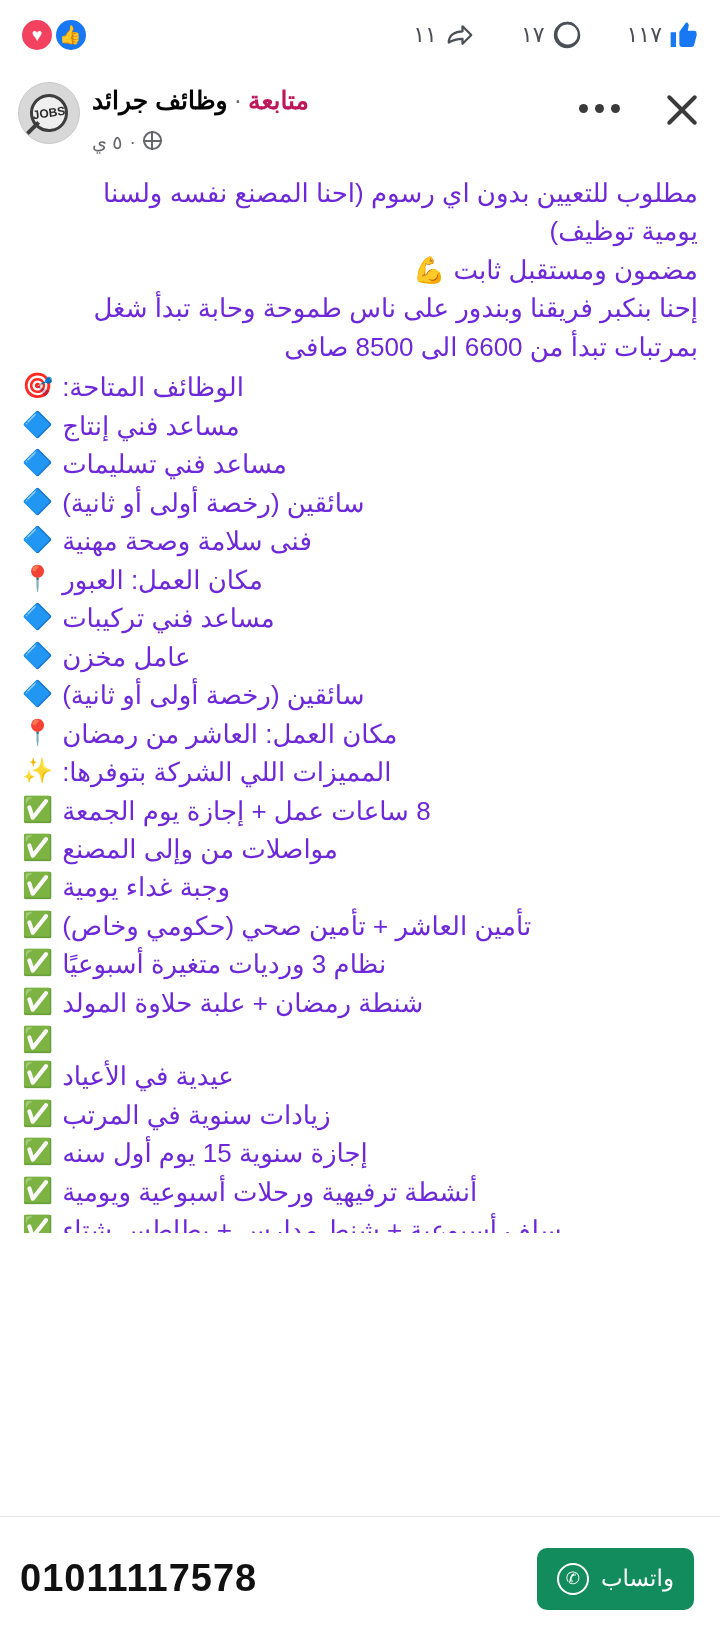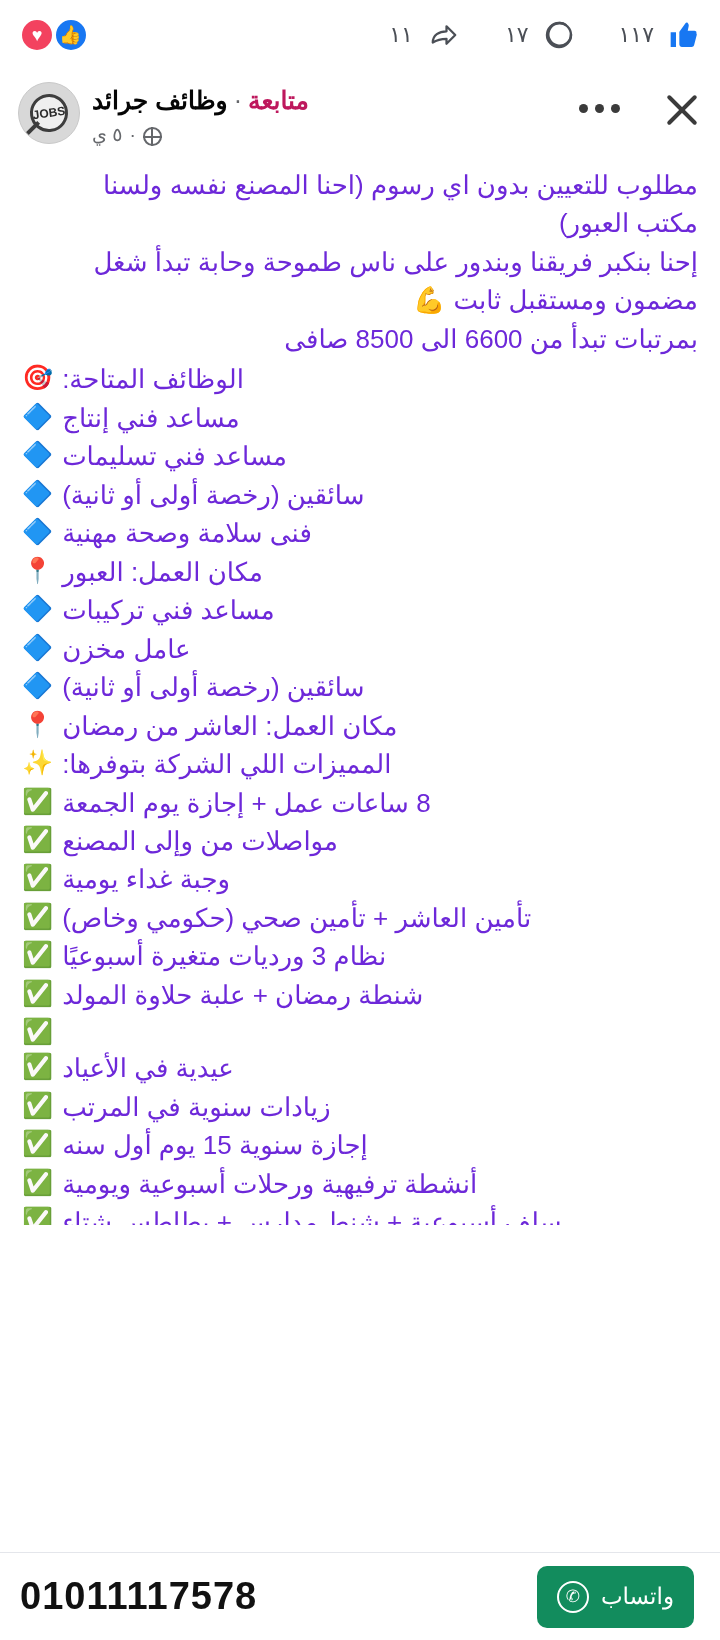--- a/index.html
+++ b/index.html
@@ -32,21 +32,21 @@
   .react-pair { display: flex; align-items: center; }
   .react-circle {
     width: 34px; height: 34px; border-radius: 50%;
     display: flex; align-items: center; justify-content: center;
     color: #fff; font-size: 18px; line-height: 1;
     border: 2px solid #fff;
   }
   .react-love { background: #f3425f; }
   .react-like { background: #1877f2; margin-right: -8px; }
 
-  .count-item { display: flex; align-items: center; gap: 14px; direction: ltr; }
+  .count-item { display: flex; align-items: center; gap: 6px; direction: ltr; }
   .count-num { font-size: 22px; color: #4b4f56; font-family: "Liberation Sans", sans-serif; }
   .icon-glyph { color: #4b4f56; display: flex; align-items: center; }
   .thumb-blue { color: #1877f2; }
 
   
   .post-header {
     display: flex;
     flex-direction: row-reverse;
     align-items: flex-start;
     padding: 12px 18px 6px 18px;
@@ -84,24 +84,24 @@
   }
   .hdr-line1 {
     font-size: 25px;
     font-weight: bold;
     color: #050505;
     display: flex; flex-direction: row-reverse; align-items: center; gap: 6px;
   }
   .follow-link { color: #be185d; font-weight: bold; }
   .dot-sep { color: #65676b; font-weight: normal; }
   .hdr-line2 {
-    margin-top: 8px;
+    margin-top: 16px;
     font-size: 19px;
     color: #65676b;
-    display: flex; flex-direction: row-reverse; align-items: flex-end; gap: 7px;
+    display: flex; flex-direction: row-reverse; align-items: flex-start; gap: 7px;
   }
   .globe {
     width: 19px; height: 19px; border-radius: 50%;
     border: 2px solid #65676b;
     position: relative;
   }
   .globe::before {
     content: ""; position: absolute; left: 50%; top: -2px; bottom: -2px;
     width: 0; border-left: 2px solid #65676b; transform: translateX(-50%);
   }
@@ -152,21 +152,21 @@
   }
   .em { font-size: 25px; line-height: 1.4; flex: 0 0 auto; }
   .bl-text { flex: 0 1 auto; }
   .last-line-clip {
     overflow: hidden;
     height: 22px;
   }
 
   
   .cta-bar {
-    height: 88px;
+    height: 124px;
     border-top: 1px solid #e4e6eb;
     display: flex;
     flex-direction: row-reverse;
     align-items: center;
     justify-content: space-between;
     padding: 0 26px 0 20px;
     background: #fff;
   }
   .phone-num {
     font-size: 38px;
@@ -262,23 +262,23 @@
         <span></span>
           <span></span>
           <span></span>
       </div>
     </div>
   </div>
 
   <div class="post-body">
     <div class="para">
       <div class="line">مطلوب للتعيين بدون اي رسوم (احنا المصنع نفسه ولسنا</div>
-      <div class="line">مكتب العبور)</div>
+      <div class="line">يومية توظيف)</div>
+      <div class="line">مضمون ومستقبل ثابت 💪</div>
       <div class="line">إحنا بنكبر فريقنا وبندور على ناس طموحة وحابة تبدأ شغل</div>
-      <div class="line">مضمون ومستقبل ثابت 💪</div>
       <div class="line">بمرتبات تبدأ من 6600 الى 8500 صافى</div>
     </div>
 
     <div class="bullet-line">
       <span class="em">🎯</span>
       <span class="bl-text">الوظائف المتاحة:</span>
     </div>
 
     <div class="bullet-line">
       <span class="em">🔷</span>

